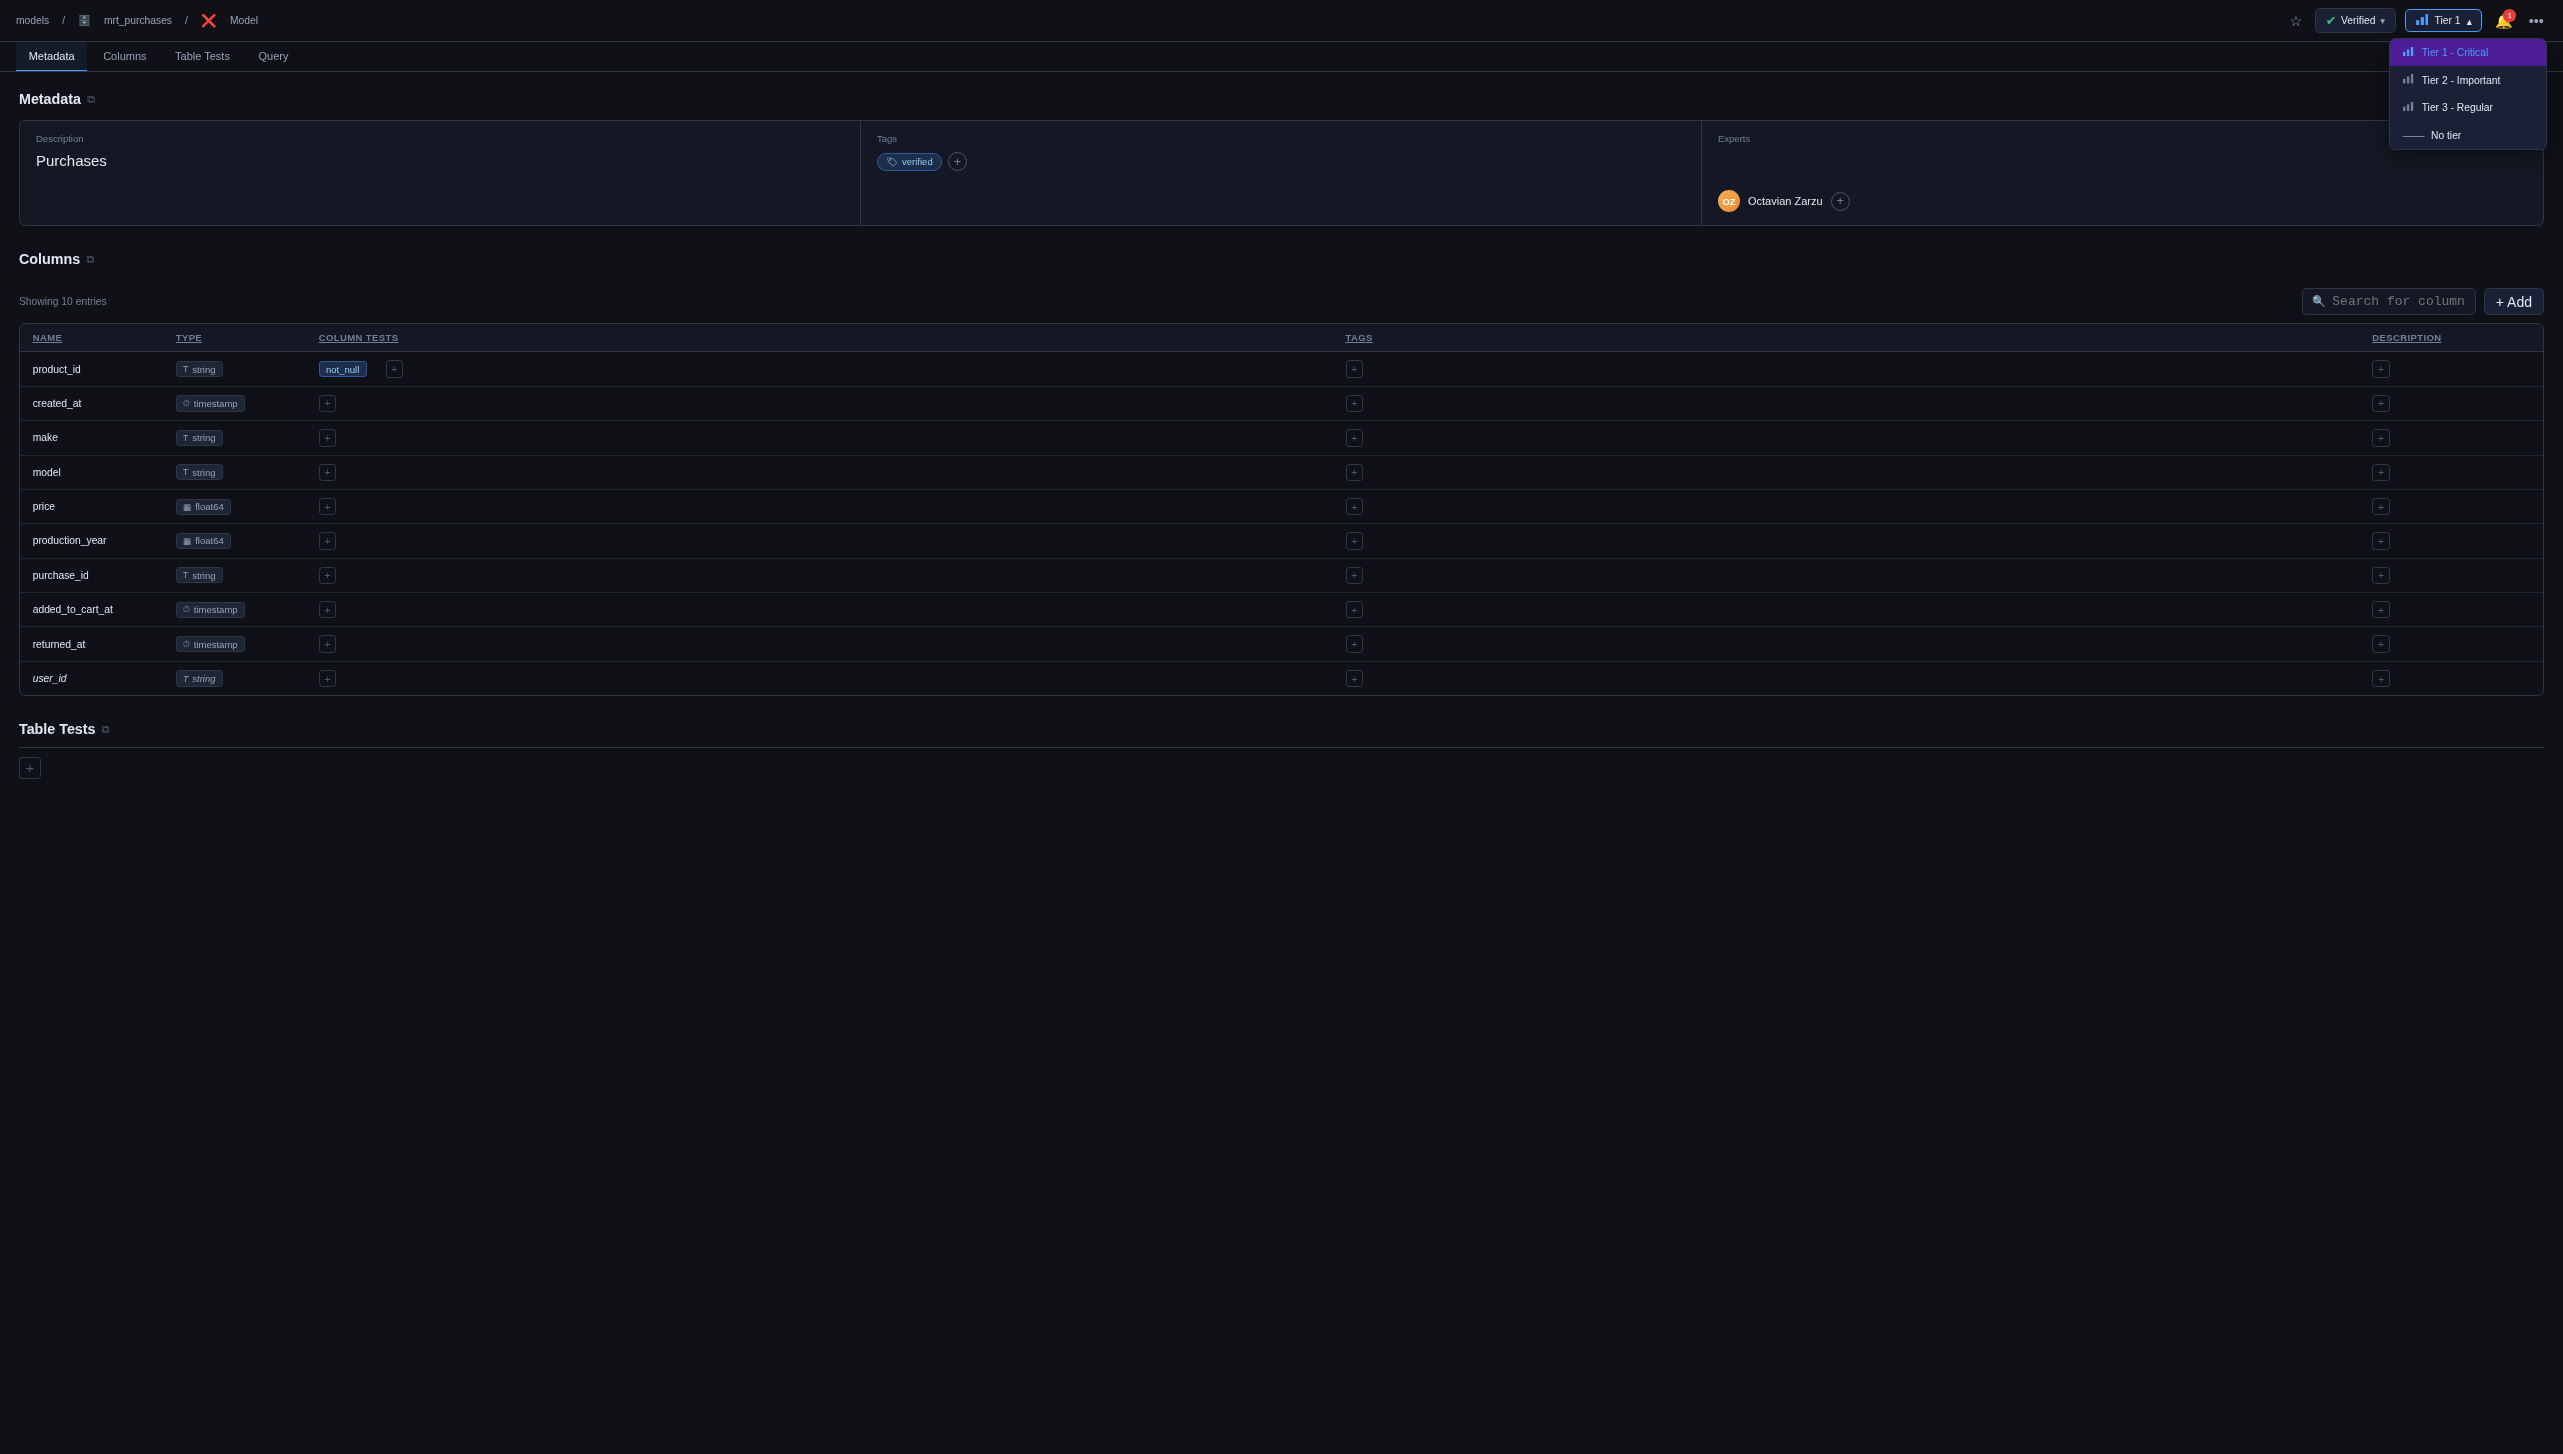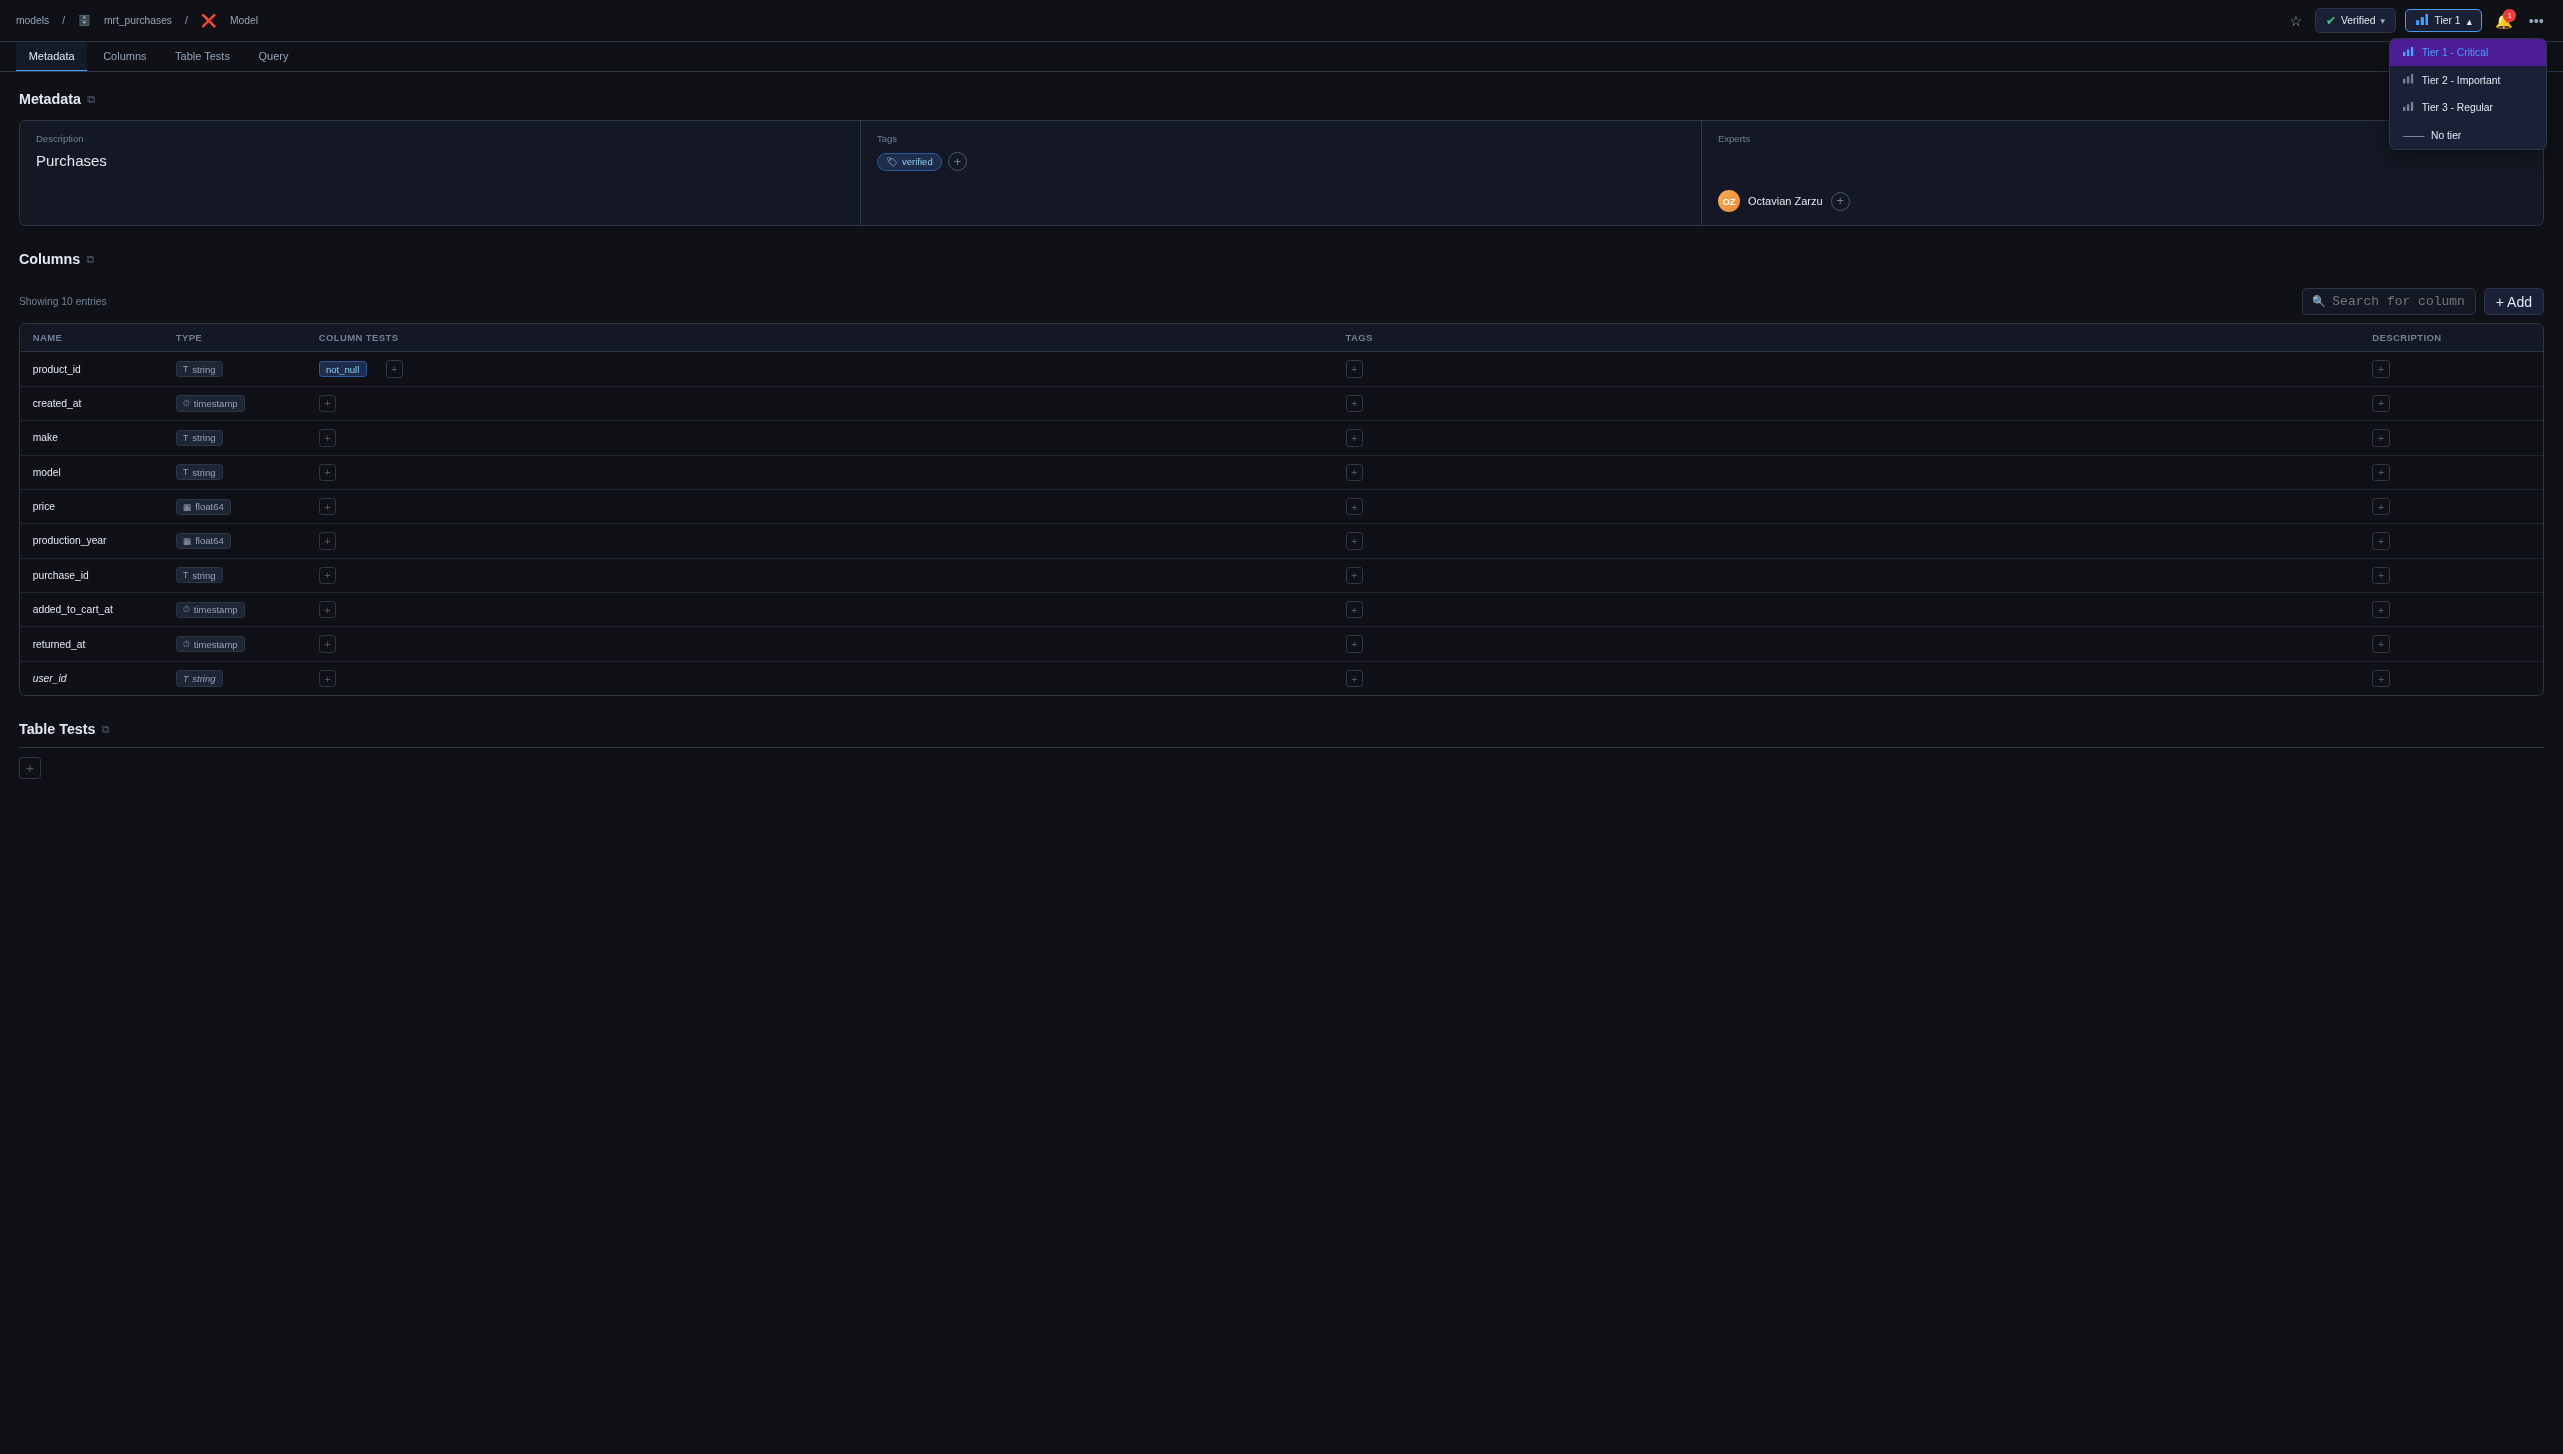--- a/index.html
+++ b/index.html
@@ -316,20 +316,21 @@
       background: #141824;
       border-bottom: 0.8px solid #2d3748;
       padding: 8px 12.7px;
     }
     .th {
       font-size: 9.5px;
       font-weight: 600;
       color: #718096;
       text-transform: uppercase;
       letter-spacing: 0.4px;
+      text-decoration: underline;
     }
     .table-row {
       display: grid;
       grid-template-columns: 143px 143px 1fr 1fr 158px;
       padding: 8px 12.7px;
       border-bottom: 0.8px solid #1e2535;
       align-items: center;
     }
     .table-row:last-child { border-bottom: none; font-style: italic; }
 

